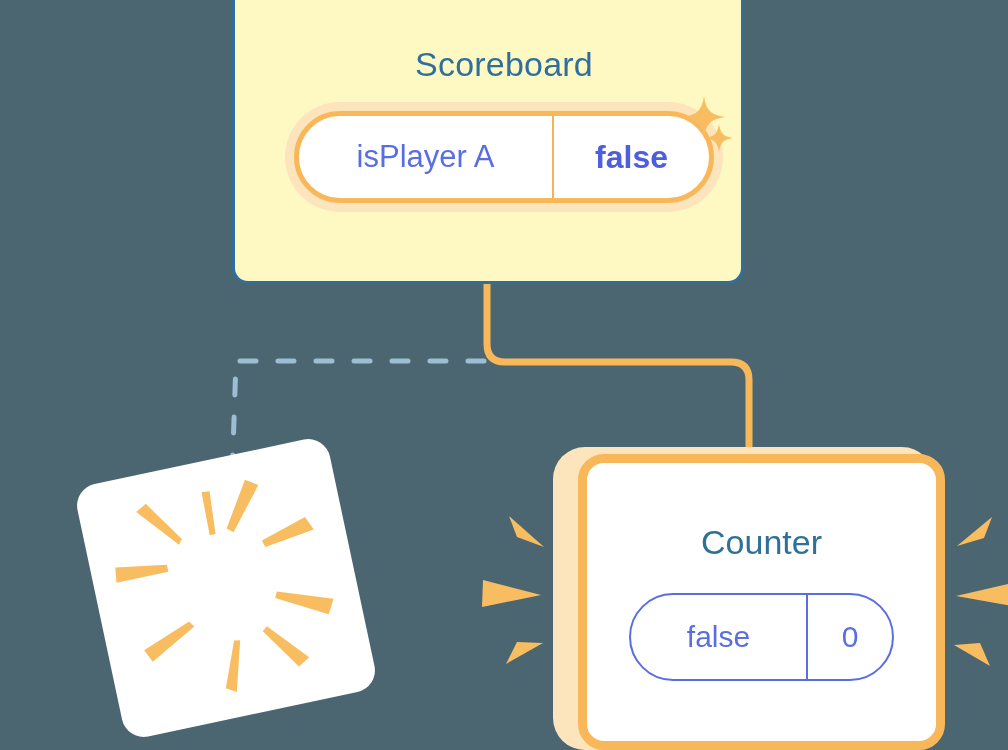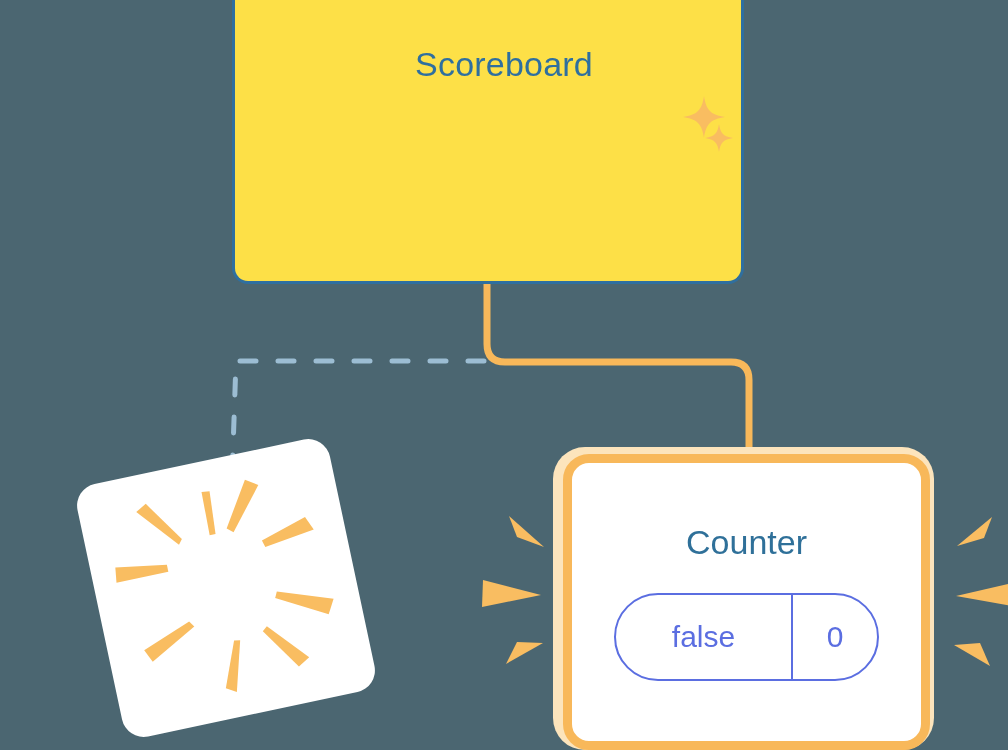--- a/index.html
+++ b/index.html
@@ -31,21 +31,21 @@
     z-index: 1;
   }
 
   
   #scoreboard-card {
     position: absolute;
     left: 232px;
     top: 0px;
     width: 512px;
     height: 284px;
-    background: #fde047;
+    background: #fef9c3;
     border: 3px solid #2f6f9f;
     border-top: 0;
     border-radius: 0 0 16px 16px;
     box-sizing: border-box;
     z-index: 5;
     padding-left: 32px;
   }
   #scoreboard-card .card-title {
     text-align: center;
     color: #2f6f9f;
@@ -124,21 +124,21 @@
     z-index: 5;
   }
   #counter-halo {
     position: absolute;
     inset: 0;
     border-radius: 32px;
     background: #fce4bc;
   }
   #counter-body {
     position: absolute;
-    left: 10px; top: 7px;
+    left: 25px; top: 7px;
     width: 367px;
     height: 296px;
     border: 9px solid #f8b85a;
     border-radius: 26px;
     background: #ffffff;
     box-sizing: border-box;
   }
   #counter-card .card-title {
     text-align: center;
     color: #2f7099;
@@ -241,20 +241,28 @@
         <polygon points="42,186 36,173 86,154 90,160"></polygon>
         <polygon points="23,101 25,86 76,94 76,101"></polygon>
         <polygon points="57,36 68,30 96,72 92,77"></polygon>
       </g>
     </svg>
   </div>
 
   <div id="scoreboard-card">
     <div class="card-title">Scoreboard</div>
 
+    <div class="pill-wrap">
+      <div class="pill-halo"></div>
+      <div class="pill-hot">
+        <div class="pill-key">isPlayer A</div>
+        <div class="pill-div"></div>
+        <div class="pill-val">false</div>
+      </div>
+    </div>
   </div>
 
   <svg class="sparkle" style="left:681px; top:94px;" width="46" height="46" viewBox="0 0 46 46">
     <path d="M23 2 C25 16 30 21 44 23 C30 25 25 30 23 44 C21 30 16 25 2 23 C16 21 21 16 23 2 Z" fill="#f9bd61"></path>
   </svg>
   <svg class="sparkle" style="left:703px; top:122px;" width="32" height="32" viewBox="0 0 32 32">
     <path d="M16 2 C17.5 11.5 20.5 14.5 30 16 C20.5 17.5 17.5 20.5 16 30 C14.5 20.5 11.5 17.5 2 16 C11.5 14.5 14.5 11.5 16 2 Z" fill="#f9bd61"></path>
   </svg>
 
   <div id="counter-card">

